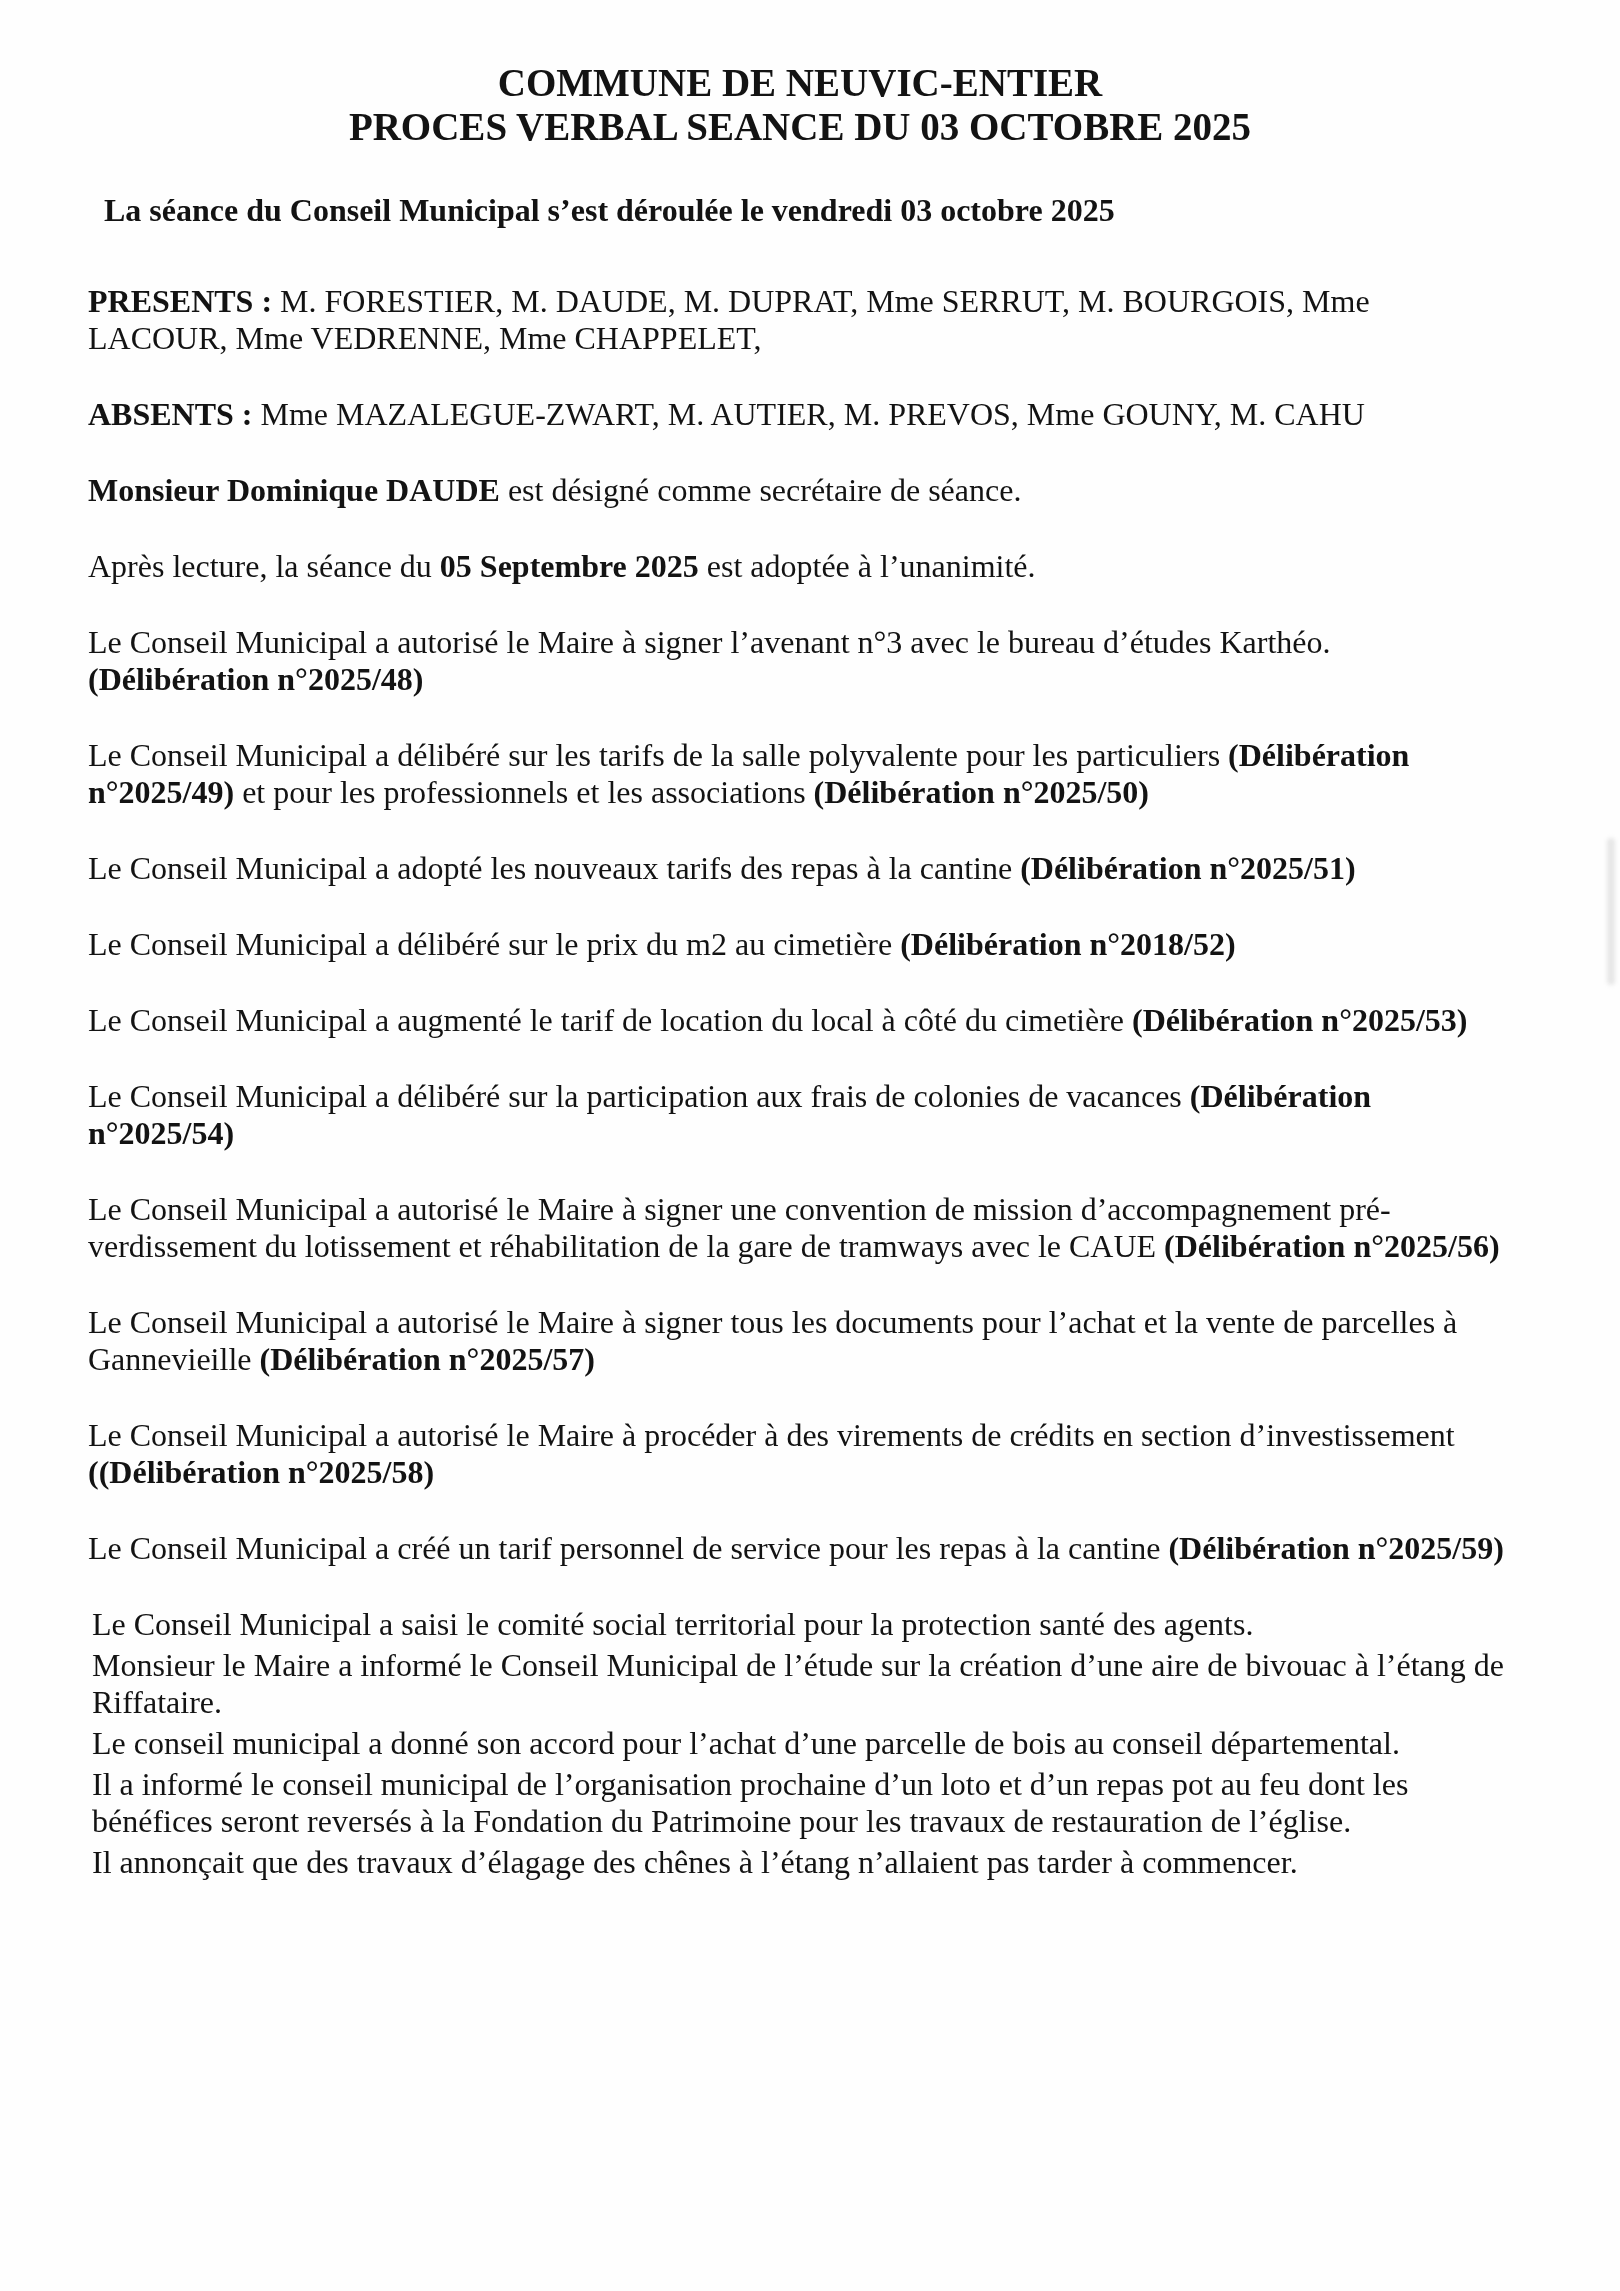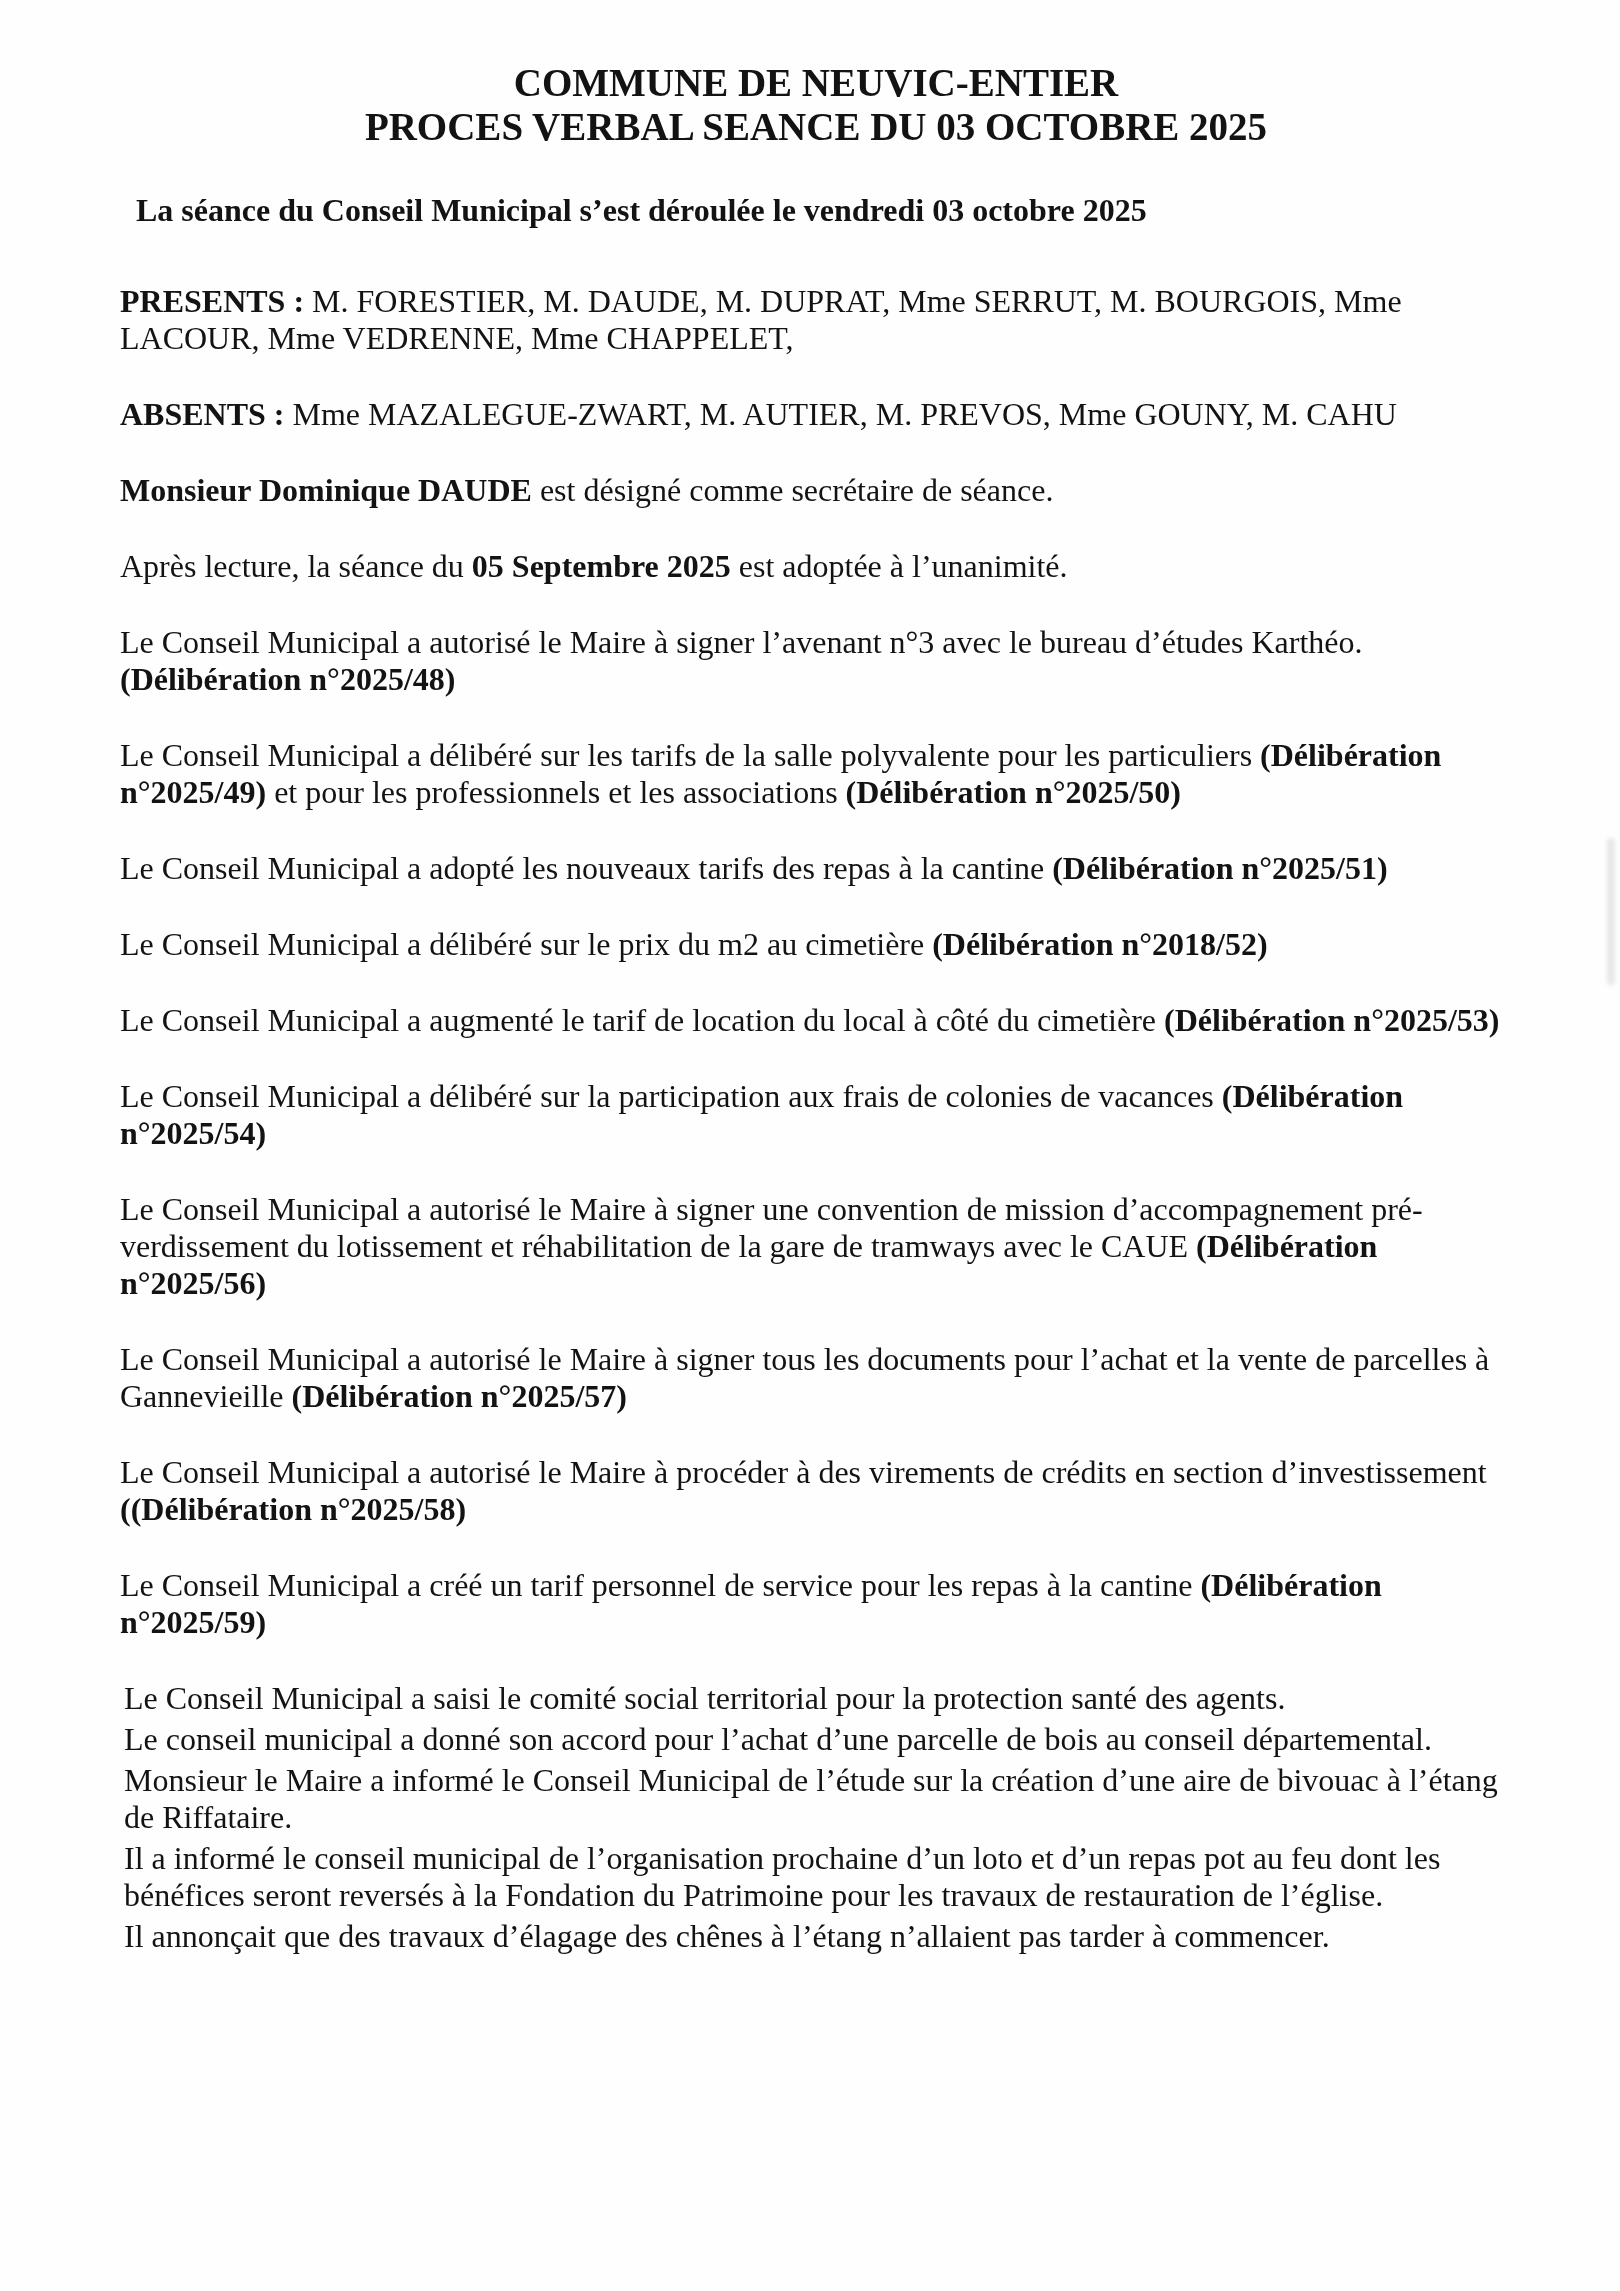--- a/index.html
+++ b/index.html
@@ -8,21 +8,21 @@
     background: #ffffff;
   }
   .page {
     position: relative;
     width: 1620px;
     height: 2292px;
     box-sizing: border-box;
     background: #fefefe;
     color: #131313;
     font-family: "Liberation Serif", "DejaVu Serif", serif;
-    padding: 61px 108px 0 120px;
+    padding: 61px 108px 0 88px;
     overflow: hidden;
   }
   .title {
     font-size: 39px;
     line-height: 44px;
     font-weight: bold;
     text-align: center;
     margin: 0 0 39px 0;
   }
   .intro {
@@ -99,22 +99,22 @@
   <p class="para"><span>Le Conseil Municipal a autorisé le Maire à signer une convention de mission d’accompagnement pré-verdissement du lotissement et réhabilitation de la gare de tramways avec le CAUE </span><span class="b">(Délibération n°2025/56)</span></p>
 
   <p class="para"><span>Le Conseil Municipal a autorisé le Maire à signer tous les documents pour l’achat et la vente de parcelles à Gannevieille </span><span class="b">(Délibération n°2025/57)</span></p>
 
   <p class="para"><span>Le Conseil Municipal a autorisé le Maire à procéder à des virements de crédits en section d’investissement </span><span class="b">((Délibération n°2025/58)</span></p>
 
   <p class="para"><span>Le Conseil Municipal a créé un tarif personnel de service pour les repas à la cantine </span><span class="b">(Délibération n°2025/59)</span></p>
 
   <div class="notes">
     <p>Le Conseil Municipal a saisi le comité social territorial pour la protection santé des agents.</p>
+    <p>Monsieur le Maire a informé le Conseil Municipal de l’étude sur la création d’une aire de bivouac à l’étang de Riffataire.</p>
     <p>Le conseil municipal a donné son accord pour l’achat d’une parcelle de bois au conseil départemental.</p>
-    <p>Monsieur le Maire a informé le Conseil Municipal de l’étude sur la création d’une aire de bivouac à l’étang de Riffataire.</p>
     <p>Il a informé le conseil municipal de l’organisation prochaine d’un loto et d’un repas pot au feu dont les bénéfices seront reversés à la Fondation du Patrimoine pour les travaux de restauration de l’église.</p>
     <p>Il annonçait que des travaux d’élagage des chênes à l’étang n’allaient pas tarder à commencer.</p>
   </div>
 
 
   <div class="artifact"></div>
 
 </div>
 
 

